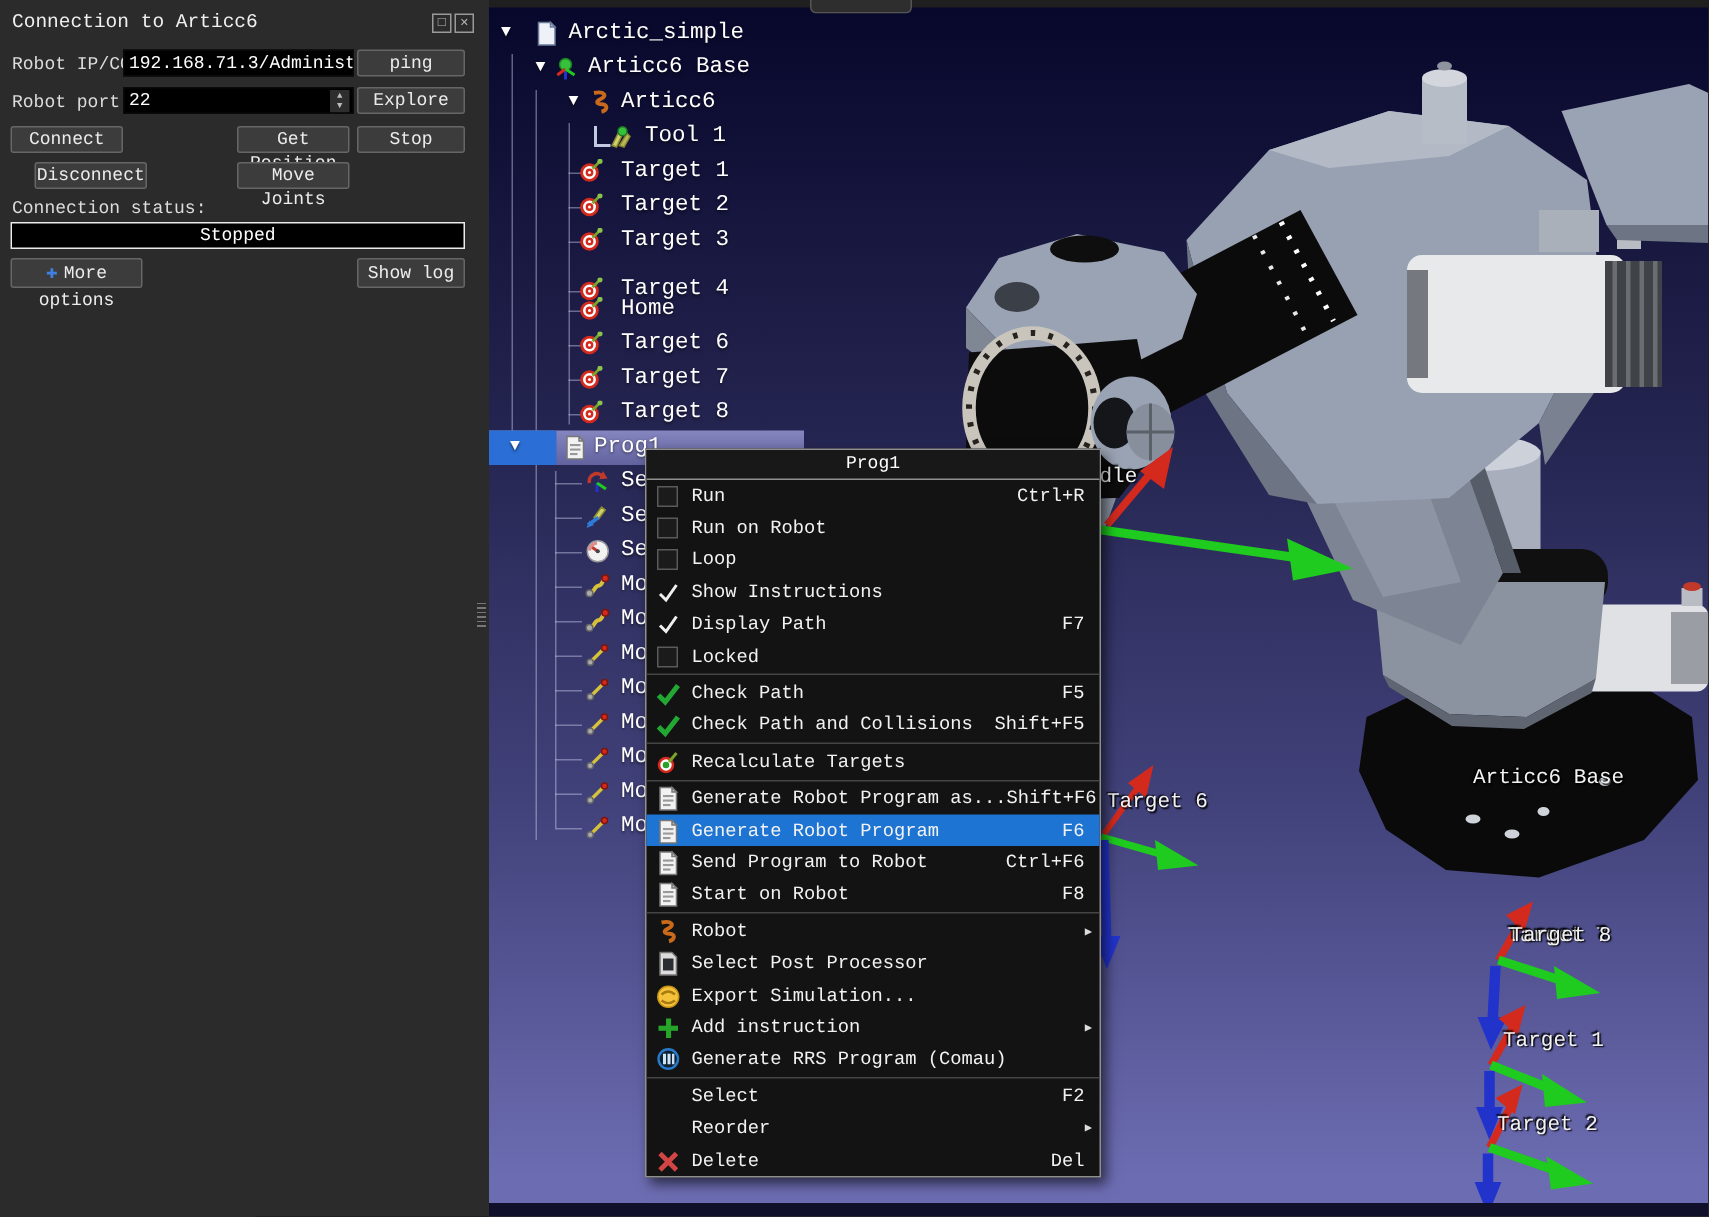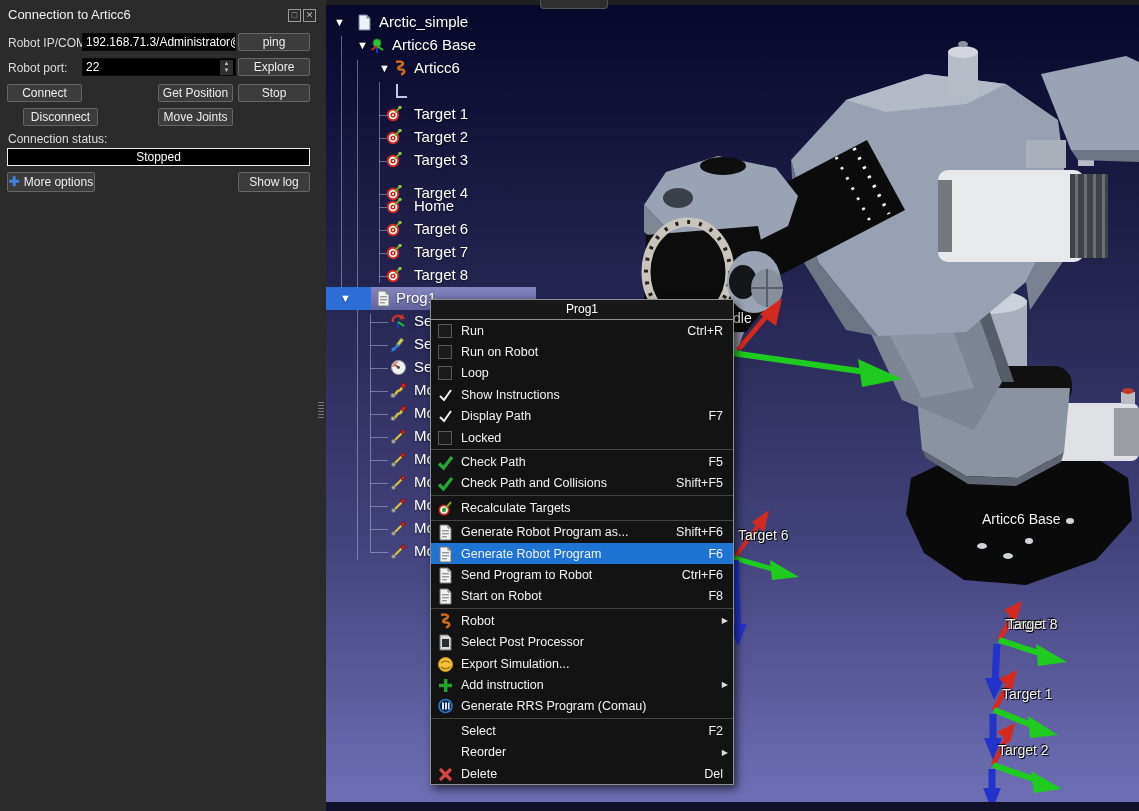--- a/index.html
+++ b/index.html
@@ -1,17 +1,17 @@
 <!DOCTYPE html>
 <html><head>
 <meta charset="utf-8">
 <style>
   html,body{margin:0;padding:0;background:#1a1a1a;}
   .screen{position:relative;width:1139px;height:811px;overflow:hidden;
-          font-family:Liberation Sans, sans-serif;background:#2b2b2b;}
+          font-family:Liberation Mono, monospace;background:#2b2b2b;}
 
   
   .dock{position:absolute;left:0;top:0;width:326px;height:811px;background:#2b2b2b;}
   .panel-title{position:absolute;left:8px;top:7px;font-size:13px;color:#f0f0f0;}
   .win-icon{position:absolute;top:9px;width:11px;height:11px;border:1px solid #9a9a9a;
             color:#b5b5b5;font-size:9px;line-height:11px;text-align:center;cursor:pointer;}
   .lbl{position:absolute;font-size:12px;color:#dcdcdc;}
   .inp{position:absolute;background:#000;color:#fff;border:1px solid #0a0a0a;
        font-size:12px;line-height:16px;padding:0 3px;white-space:nowrap;overflow:hidden;}
   .btn{position:absolute;background:#3c3c3c;border:1px solid #666;border-radius:2px;
@@ -261,20 +261,28 @@
             </svg></span>
           <span class="t-lab" style="left: 66px;">Articc6 Base</span>
         </div>
         <div class="tree-row" style="top: 58px;">
           <span class="tri" style="left: 53px;">▼</span>
           <span class="t-ico" style="left: 66px;"><svg width="17" height="17" viewBox="0 0 17 17">
               <path d="M4 2 C 11 0.5 13 4 8.5 6 C 5 7.6 5.5 9.5 9.5 9.5 C 13.5 9.7 13 13.5 9 14.5" fill="none" stroke="#c96a1a" stroke-width="2.6"></path>
             </svg></span>
           <span class="t-lab" style="left: 88px;">Articc6</span>
         </div>
+        <div class="tree-row" style="top: 81px;">
+          <span class="t-ico" style="left: 80px;"><svg width="17" height="17" viewBox="0 0 17 17">
+              <polygon points="2,14 7,4 9.5,5.5 5,15" fill="#cfd06a" stroke="#8a8a30"></polygon>
+              <polygon points="7,14 12,6 14,8 10,15" fill="#b9ba55" stroke="#8a8a30"></polygon>
+              <circle cx="9" cy="4.5" r="3" fill="#35c13c" stroke="#1c7a22"></circle>
+            </svg></span>
+          <span class="t-lab" style="left: 104px;">Tool 1</span>
+        </div>
         <div class="tree-row" style="top: 104px;">
           <div class="tick" style="left: 53px; width: 9px; top: 11px;"></div>
           <span class="t-ico" style="left: 60px;"><svg width="17" height="17" viewBox="0 0 17 17">
               <circle cx="7" cy="9" r="6.2" fill="#d42a1e"></circle>
               <circle cx="7" cy="9" r="4.3" fill="#fff"></circle>
               <circle cx="7" cy="9" r="2.6" fill="#d42a1e"></circle>
               <circle cx="7" cy="9" r="1" fill="#fff"></circle>
               <line x1="9" y1="6.5" x2="14" y2="1.5" stroke="#7aa32a" stroke-width="1.8"></line>
               <circle cx="14" cy="1.5" r="1.7" fill="#8bc34a"></circle>
             </svg></span>

